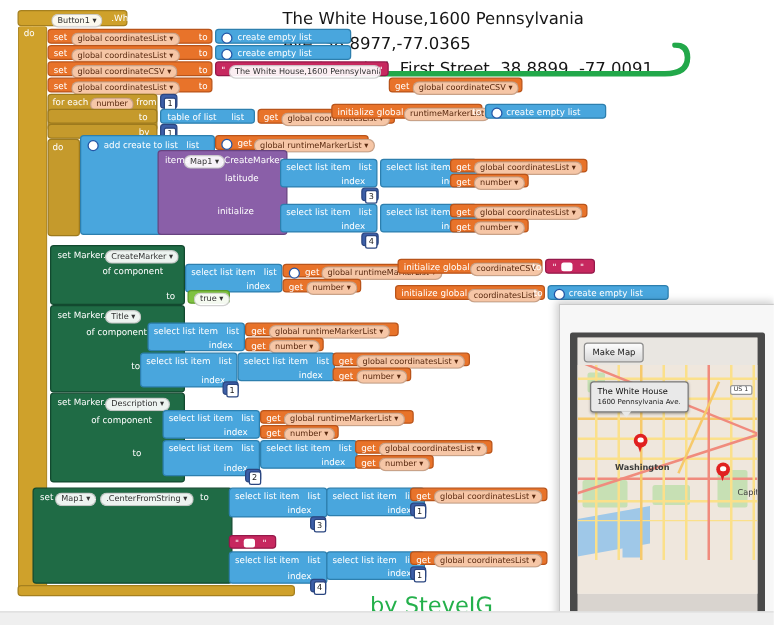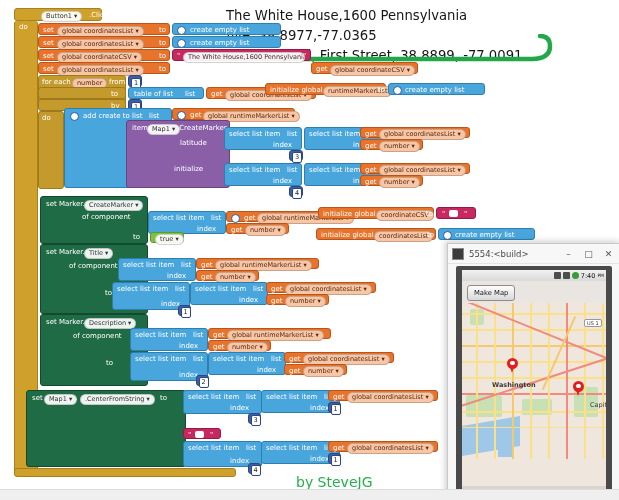--- a/index.html
+++ b/index.html
@@ -88,21 +88,21 @@
            box-shadow:0 1px 2px rgba(0,0,0,.3);}
   #infobox .l1{font-size:6.6px;color:#111;line-height:9px;}
   #infobox .l2{font-size:5.6px;color:#222;line-height:8px;}
   #infobox:after{content:"";position:absolute;left:24px;bottom:-5px;width:0;height:0;
                  border-left:4px solid transparent;border-right:4px solid transparent;
                  border-top:5px solid #e9e9e9;}
   .mlabel{position:absolute;font-size:6.5px;color:#3b3b3b;}
   .mshield{position:absolute;font-size:5px;color:#333;background:#fff;
            border:1px solid #999;border-radius:2px;padding:0 2px;}
 
-  #credit{position:absolute;left:296px;top:474px;font-size:14px;color:#24b04b;
+  #credit{position:absolute;left:296px;top:474px;font-size:18px;color:#24b04b;
           font-family:"DejaVu Sans",sans-serif;}
   #hscroll-track{position:absolute;left:0;top:489px;width:619px;height:11px;
                  background:#efefef;border-top:1px solid #dcdcdc;}
   #arrow{position:absolute;left:282px;top:34px;}
 </style>
 </head>
 <body>
 
 <div id="canvas">
 
@@ -111,21 +111,21 @@
     <div>\nU S Capitol, First Street, 38.8899, -77.0091</div>
   </div>
 
   <svg id="arrow" width="290" height="35">
     <path d="M2,25 L250,25 Q268,25 268,12 Q268,2 258,2" stroke="#22a84a" stroke-width="4.5" fill="none" stroke-linecap="round"></path>
   </svg>
 
   <div class="blk ctl" style="left:14px;top:8px;width:88px;height:13px;">
     <span class="lbl" style="left:4px;top:11px;">when</span>
     <span class="fld" style="position:absolute;left:26px;top:2px;"><span>Button1</span> ▾</span>
-    <span class="lbl" style="left:74px;top:2px;">.Click</span>
+    <span class="lbl" style="left:74px;top:2px;">.White</span>
   </div>
 
   <div class="blk ctl" style="left:14px;top:21px;width:24px;height:455px;border-top:none;">
     <span class="lbl" style="left:4px;top:2px;">do</span>
   </div>
   <div class="blk ctl" style="left:14px;top:468px;width:222px;height:9px;"></div>
 
   <div class="blk var" style="left:38px;top:23px;width:132px;height:12px;">
     <span class="lbl" style="left:4px;top:2px;">set</span>
     <span class="fld fldo" style="position:absolute;left:18px;top:1.5px;"><span>global coordinatesList</span> ▾</span>
@@ -451,38 +451,24 @@
     <span class="lbl" style="left:4px;top:1.5px;">get</span>
     <span class="fld fldo" style="position:absolute;left:18px;top:1px;"><span>global coordinatesList</span> ▾</span>
   </div>
   <div class="blk math" style="left:328px;top:453px;width:13px;height:11px;">
     <span class="numfld" style="position:absolute;left:1.5px;top:1px;">1</span>
   </div>
 
   <div id="credit">by SteveJG</div>
 
   <div id="emu">
-    <div id="emu-title">
-      <span style="width:10px;height:10px;background:#3c3c3c;border:1px solid #888;display:inline-block;"></span>
-      <span class="t">5554:&lt;build&gt;</span>
-      <span class="wbtn">–</span>
-      <span class="wbtn">□</span>
-      <span class="wbtn">✕</span>
-    </div>
 
     <div id="phone">
       <div id="screen">
 
-        <div id="statusbar">
-          <span class="sicon"></span>
-          <span class="sicon"></span>
-          <span class="sicon g"></span>
-          <span>7:40</span>
-          <span style="font-size:4.5px;">PM</span>
-        </div>
 
 
         <div id="appbody">
           <div id="makemap">Make Map</div>
 
           <div id="map">
 
             <div class="mblk" style="left:0;top:0;right:0;bottom:0;background:#efe7dd;"></div>
 
             <div class="mgreen" style="left:4px;top:92px;width:36px;height:22px;"></div>
@@ -510,20 +496,24 @@
             <div class="mroad r" style="left:104px;top:0;width:2.4px;height:156px;"></div>
             <div class="mroad y" style="left:122px;top:0;width:1.6px;height:156px;"></div>
             <div class="mroad y" style="left:140px;top:0;width:1.6px;height:156px;"></div>
 
             <div class="mroad r" style="left:-10px;top:30px;width:190px;height:2px;transform:rotate(22deg);"></div>
             <div class="mroad r" style="left:-10px;top:74px;width:190px;height:2px;transform:rotate(-18deg);"></div>
             <div class="mroad" style="left:96px;top:10px;width:2px;height:80px;transform:rotate(24deg);"></div>
 
             <div class="mshield" style="left:122px;top:16px;">US 1</div>
 
+            <div id="infobox">
+              <div class="l1">The White House</div>
+              <div class="l2">1600 Pennsylvania Ave.</div>
+            </div>
 
             <div class="pin" style="left:45px;top:55px;">
               <div class="pindot"></div>
             </div>
             <div class="pin" style="left:111px;top:78px;">
               <div class="pindot"></div>
             </div>
 
             <div class="mlabel" style="left:30px;top:78px;font-weight:bold;">Washington</div>
             <div class="mlabel" style="left:128px;top:98px;">Capitol</div>

